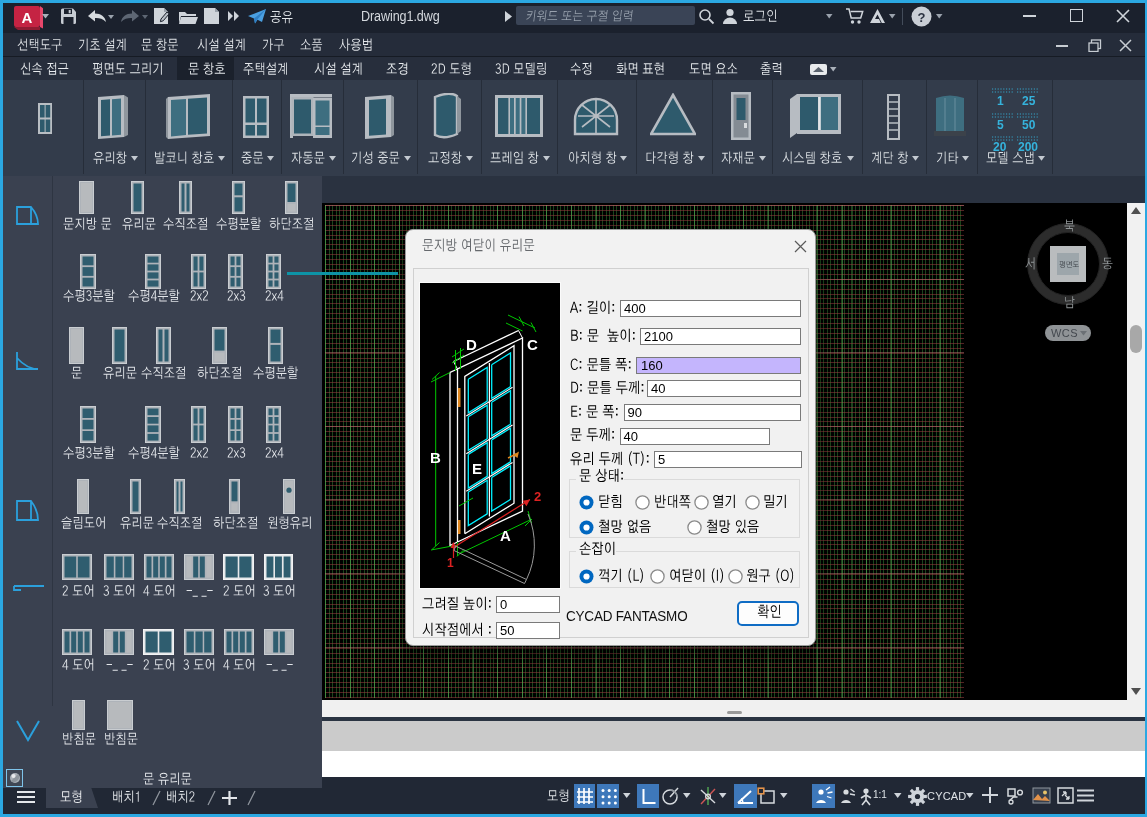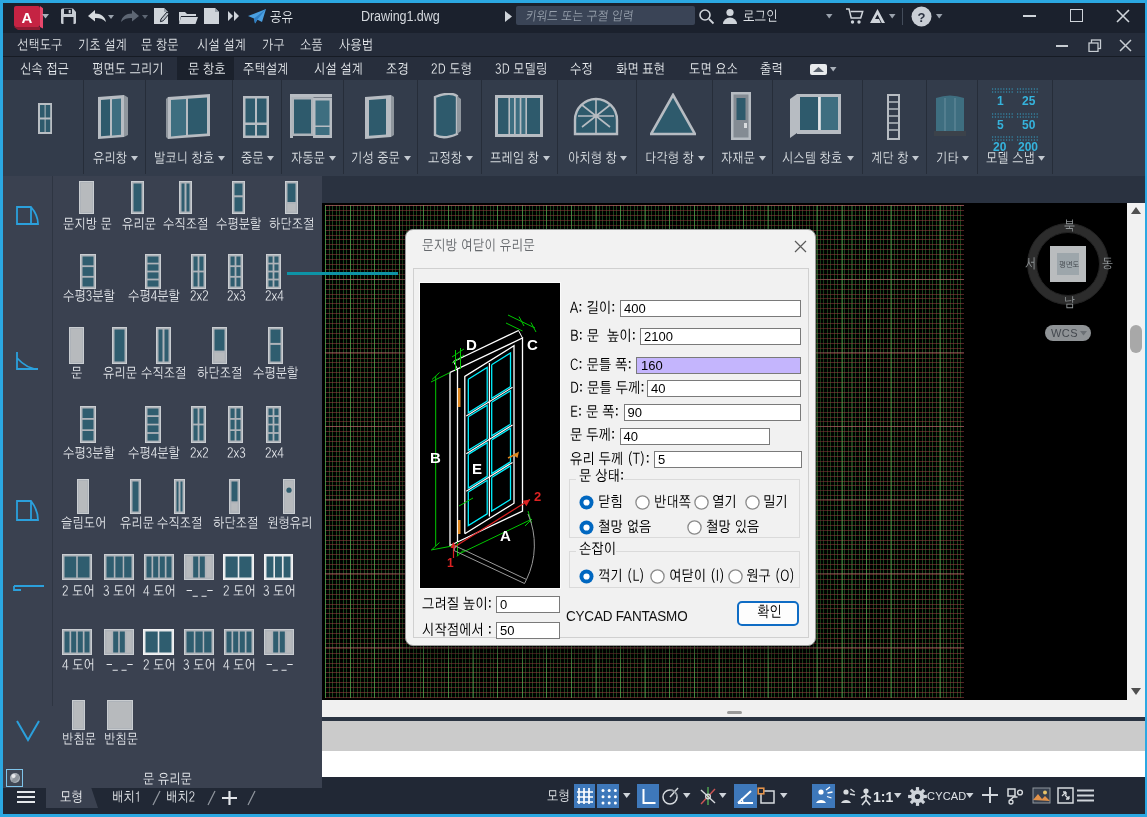--- a/index.html
+++ b/index.html
@@ -575,21 +575,21 @@
     </svg>
     <svg style="position:absolute;left:837px;top:784px;" width="20" height="24" viewBox="0 0 20 24">
       <circle cx="9" cy="8" r="2.6" fill="#d6dade"></circle>
       <path d="M4 19 a5.5 5 0 0 1 10 0 Z" fill="#d6dade"></path>
       <path d="M13.5 5 l4 3 M13 10 l5 1" stroke="#d6dade" stroke-width="1.3"></path>
     </svg>
     <svg style="position:absolute;left:857px;top:784px;" width="18" height="24" viewBox="0 0 18 24">
       <circle cx="9" cy="7" r="2.6" fill="#d6dade"></circle>
       <path d="M9 9 L9 16 M9 11 l-5 3 M9 11 l5 3 M9 16 l-4 5 M9 16 l4 5" stroke="#d6dade" stroke-width="1.6"></path>
     </svg>
-    <div class="abs" style="left:873px;top:789px;font-size:14px;font-weight:bold;color:#dfe3e7">1:1</div>
+    <div class="abs" style="left:873px;top:789px;font-size:10px;font-weight:normal;color:#dfe3e7">1:1</div>
     <svg style="position:absolute;left:894px;top:793px;" width="10" height="8" viewBox="0 0 10 8">
       <path d="M0 0 L7.5 0 L3.7 5 Z" fill="#cfd4da"></path>
     </svg>
     <svg style="position:absolute;left:906px;top:784px;" width="23" height="24" viewBox="0 0 23 24">
       <g transform="translate(11.5,12.5)">
         <circle r="6.6" fill="#cfd4da"></circle>
         <circle r="2.6" fill="#212835"></circle>
         <rect x="-1.6" y="-9.4" width="3.2" height="3.4" fill="#cfd4da" transform="rotate(0)"></rect>
         <rect x="-1.6" y="-9.4" width="3.2" height="3.4" fill="#cfd4da" transform="rotate(45)"></rect>
         <rect x="-1.6" y="-9.4" width="3.2" height="3.4" fill="#cfd4da" transform="rotate(90)"></rect>

